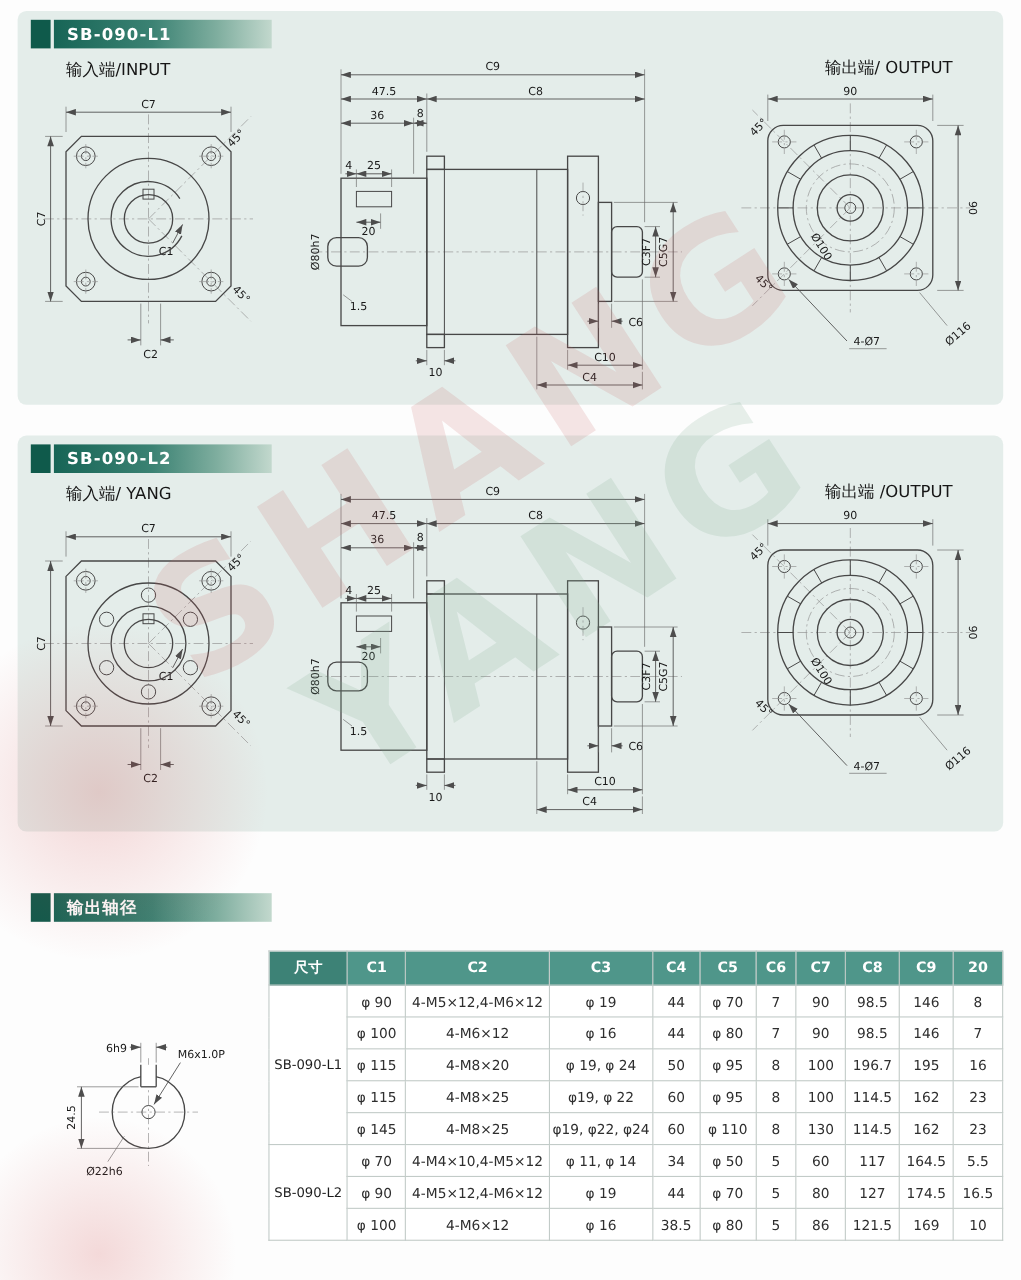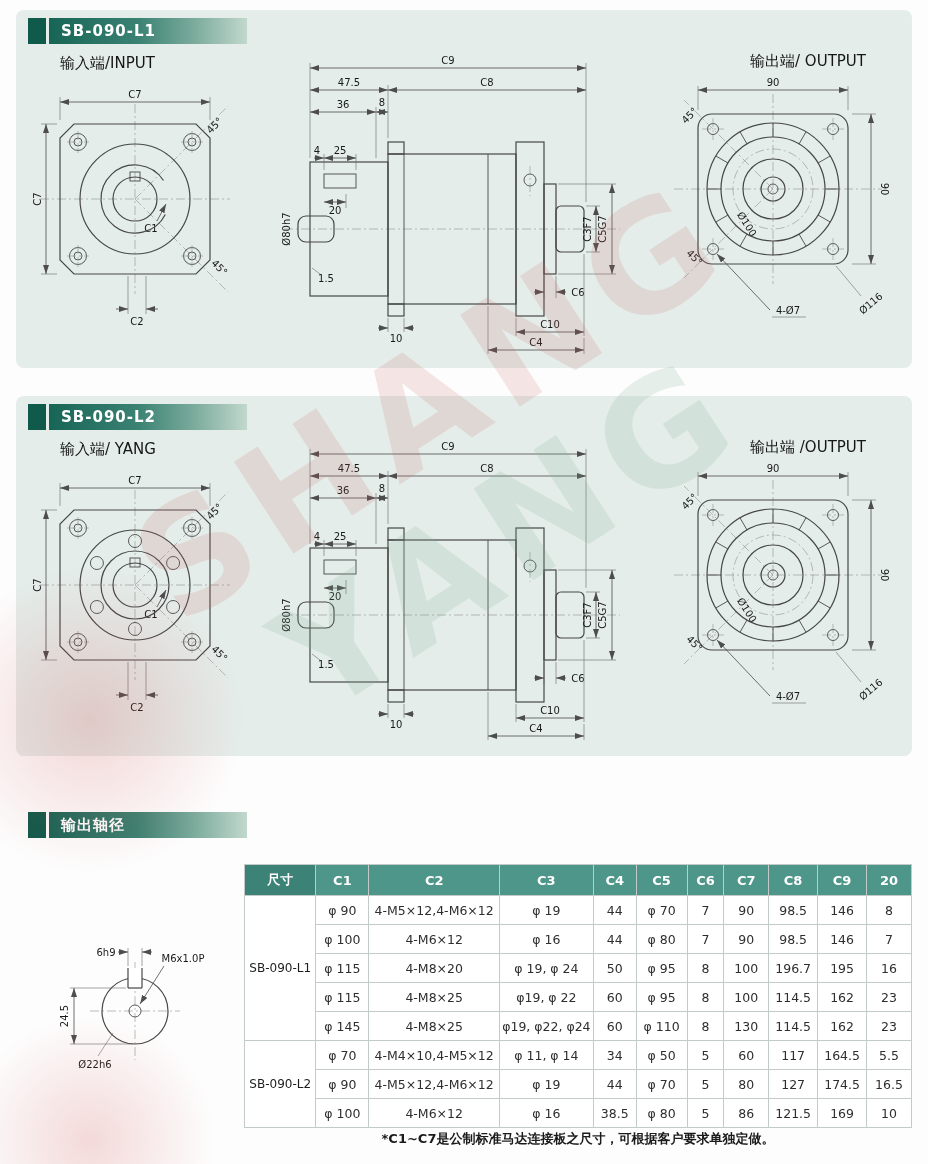--- a/index.html
+++ b/index.html
@@ -456,21 +456,20 @@
               <td>φ 80</td>
               <td>5</td>
               <td>86</td>
               <td>121.5</td>
               <td>169</td>
               <td>10</td>
             </tr>
           </tbody>
       </table>
     </div>
-    <div class="footnote">*C1~C7是公制标准马达连接板之尺寸，可根据客户要求单独定做。</div>
   </section>
 
   <div class="wm">
     <div class="wm1">SHANG</div>
     <div class="wm2">YANG</div>
   </div>
   <div class="blob b1"></div>
   <div class="blob b2"></div>
 
 </div>

